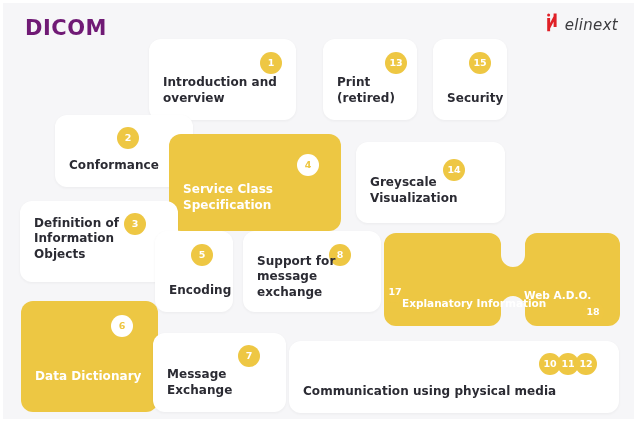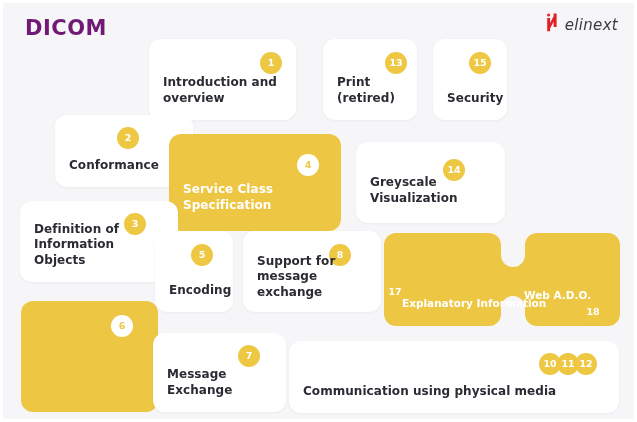--- a/index.html
+++ b/index.html
@@ -93,21 +93,21 @@
   #card-14 { left:353px; top:139px; width:149px; height:81px; }
   #card-14 .badge { right:40px; top:17px; }
   #card-14 .label { bottom:17px; }
 
   #card-16 { left:515px; top:118px; width:102px; height:102px; }
   #card-16 .badge { left:65px; top:12px; }
   #card-16 .label { bottom:14px; }
 
   #card-3  { left:17px;  top:198px; width:158px; height:81px; }
   #card-3  .badge { right:32px; top:12px; }
-  #card-3  .label { bottom:14px; }
+  #card-3  .label { bottom:20px; }
 
   #card-5  { left:152px; top:228px; width:78px;  height:81px; }
   #card-5  .badge { left:36px; top:13px; }
   #card-5  .label { bottom:14px; }
 
   #card-8  { left:240px; top:228px; width:138px; height:81px; }
   #card-8  .badge { right:30px; top:13px; }
   #card-8  .label { bottom:12px; }
 
   #card-6  { left:18px;  top:298px; width:137px; height:111px; }
@@ -206,20 +206,21 @@
       <path d="M12,0 H105 a12,12 0 0 1 12,12 v10 a12,12 0 0 0 12,12 h0 a12,12 0 0 0 12,-12 v-10 a12,12 0 0 1 12,-12 H224 a12,12 0 0 1 12,12 V81 a12,12 0 0 1 -12,12 H153 a12,12 0 0 1 -12,-12 v-6 a12,12 0 0 0 -12,-12 h0 a12,12 0 0 0 -12,12 v6 a12,12 0 0 1 -12,12 H12 A12,12 0 0 1 0,81 V12 A12,12 0 0 1 12,0 Z" fill="#edc743"></path>
     </svg>
     <span class="badge">17</span>
     <span class="badge badge-18" style="left: 198px; top: 20px;">18</span>
     <span class="lbl lbl-17">Explanatory Information</span>
     <span class="lbl lbl-18">Web A.D.O.</span>
   </div>
 
   <div class="card yellow" id="card-6">
     <span class="badge">6</span>
+    <span class="label">Data Dictionary</span>
   </div>
 
   <div class="card" id="card-7">
     <span class="badge">7</span>
     <span class="label">Message Exchange</span>
   </div>
 
   <div class="card" id="card-10">
     <span class="badge-group">
       <span class="badge">10</span>

